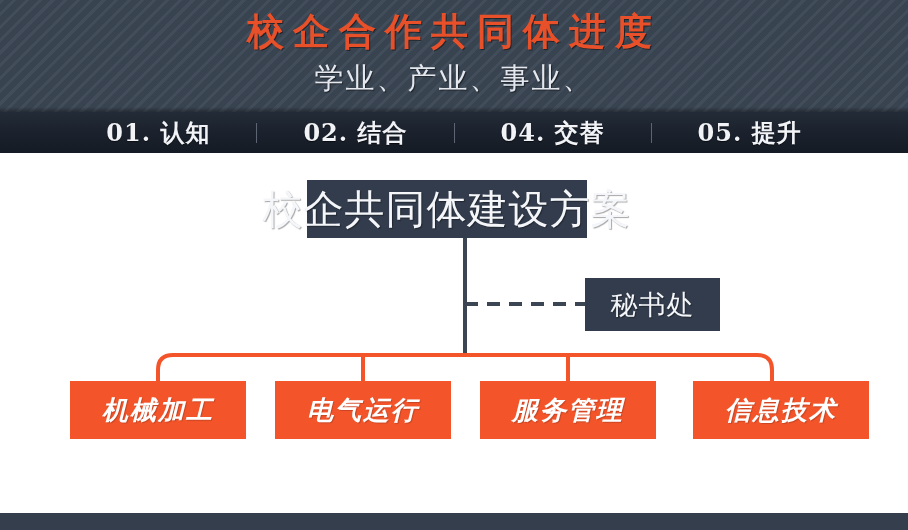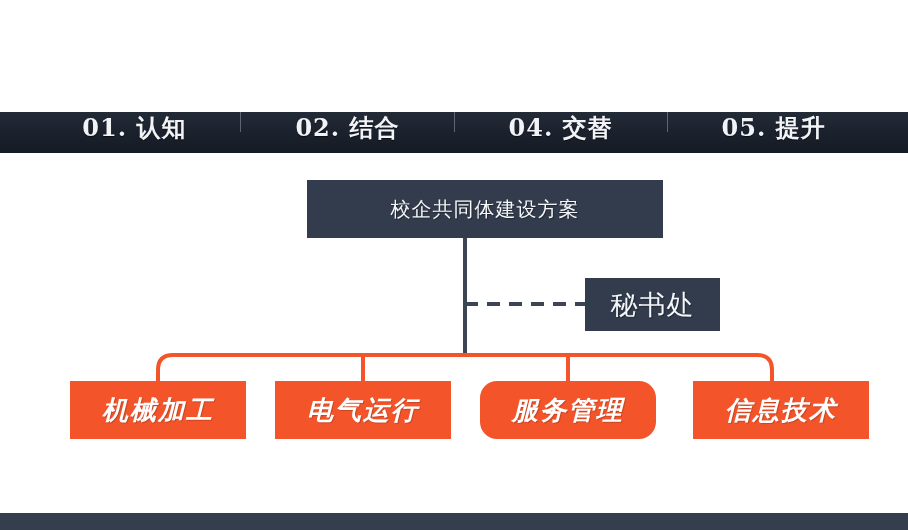--- a/index.html
+++ b/index.html
@@ -81,22 +81,22 @@
 
   
   .navbar {
     position: absolute;
     left: 0;
     top: 112px;
     width: 908px;
     height: 41px;
     background: linear-gradient(to bottom, #232b38 0%, #1a212c 55%, #151b24 100%);
     display: flex;
+    align-items: center;
     justify-content: center;
-    gap: 8px;
   }
   .nav-item {
     color: #f1f3f7;
     font-size: 24px;
     font-weight: bold;
     font-family: "DejaVu Serif", "Liberation Serif", serif;
     white-space: nowrap;
     text-shadow: 0 1px 1px rgba(0,0,0,0.6);
     padding: 0 4px;
     letter-spacing: 1px;
@@ -139,23 +139,23 @@
   .node-dark {
     background: #323c4c;
     color: #f4f6f9;
     font-family: "DejaVu Serif", "Liberation Serif", serif;
     text-shadow: 1px 1px 1px rgba(0,0,0,0.35);
   }
 
   .node-root {
     left: 307px;
     top: 27px;
-    width: 356px;
+    width: 280px;
     height: 58px;
-    font-size: 20px;
+    font-size: 40px;
     letter-spacing: 1px;
   }
 
   .node-secretariat {
     left: 585px;
     top: 125px;
     width: 135px;
     height: 53px;
     font-size: 27px;
     letter-spacing: 1px;
@@ -169,38 +169,42 @@
     font-style: italic;
     font-weight: bold;
     letter-spacing: 2px;
     top: 228px;
     width: 176px;
     height: 58px;
     text-shadow: 1px 1px 1px rgba(0,0,0,0.18);
   }
   .leaf-0 { left: 70px; }
   .leaf-1 { left: 275px; }
-  .leaf-2 { left: 480px; border-radius: 17px; }
+  .leaf-2 { left: 480px; }
   .leaf-3 { left: 685px; margin-left: 8px; }
 
   
   .footer {
     position: absolute;
     left: 0;
     top: 513px;
     width: 908px;
     height: 17px;
     background: #343e4d;
   }
 </style>
 </head>
 <body>
 
 <div class="slide">
 
+  <div class="header">
+    <div class="slide-title">校企合作共同体进度</div>
+    <div class="slide-subtitle">学业、产业、事业、</div>
+  </div>
 
   <div class="navbar">
     <div class="nav-item">01. 认知</div>
     <div class="nav-sep"></div>
     <div class="nav-item">02. 结合</div>
     <div class="nav-sep"></div>
     <div class="nav-item">04. 交替</div>
     <div class="nav-sep"></div>
     <div class="nav-item">05. 提升</div>
   </div>

